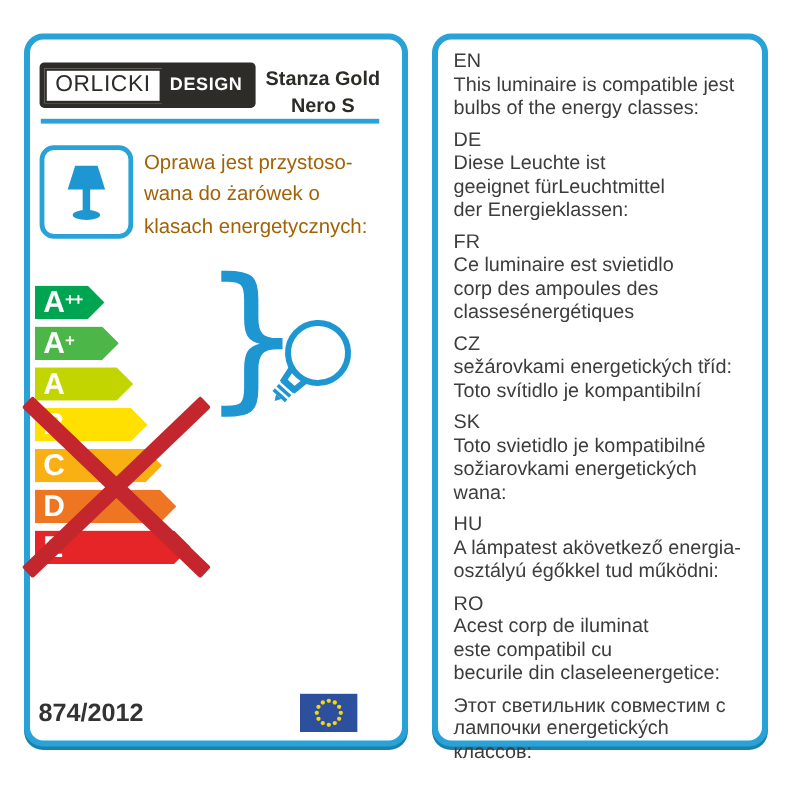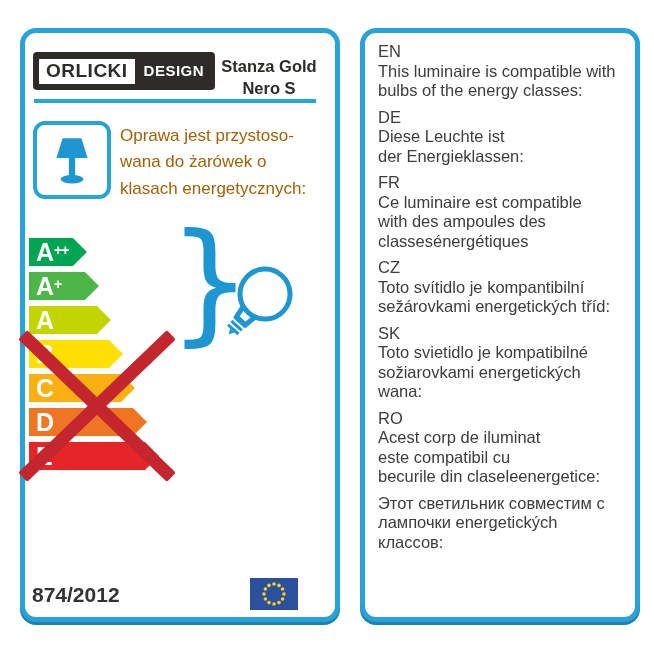--- a/index.html
+++ b/index.html
@@ -3,21 +3,21 @@
 <meta charset="utf-8">
 <style>
   html,body{margin:0;padding:0;background:#ffffff;}
   body{width:654px;height:654px;position:relative;font-family:"Liberation Sans",sans-serif;-webkit-font-smoothing:antialiased;}
   .panel{position:absolute;background:#ffffff;border:5px solid #29a2d8;border-radius:16px;box-shadow:0 3px 0 #1b82ad;}
   #left-panel{left:20px;top:28px;width:310px;height:584px;}
   #right-panel{left:360px;top:28px;width:270px;height:584px;}
 
   
   .logo{position:absolute;left:8px;top:19px;display:flex;align-items:center;background:#2d2c29;border-radius:4px;padding:4px;height:30px;}
-  .logo .part1{background:#ffffff;color:#2d2c29;border:2px solid #2d2c29;padding:1px 7px 2px;font-weight:bold;font-size:19px;letter-spacing:.5px;}
+  .logo .part1{background:#ffffff;color:#2d2c29;border:2px solid #2d2c29;padding:1px 7px 2px;font-weight:normal;font-size:19px;letter-spacing:.5px;}
   .logo .part2{color:#ffffff;padding:1px 7px 2px;font-weight:bold;font-size:15px;letter-spacing:.5px;}
   .product-title{position:absolute;left:175px;top:22px;width:138px;text-align:center;font-size:16.5px;font-weight:bold;color:#2b2b28;line-height:1.35;}
   .divider{position:absolute;left:9px;top:66px;width:282px;height:4px;background:#29a2d8;}
 
   
   .lamp-box{position:absolute;left:8px;top:88px;width:70px;height:70px;border:4px solid #29a2d8;border-radius:12px;display:flex;align-items:center;justify-content:center;}
   .intro{position:absolute;left:95px;top:90px;width:212px;font-size:17px;color:#a16207;line-height:1.55;}
 
   
   .bars{position:absolute;left:4px;top:205px;}
@@ -134,49 +134,55 @@
         <circle cx="19" cy="7.4" r="1.8"></circle>
     </g>
   </svg>
 </div>
 
 <div class="panel" id="right-panel">
   <div class="langs">
 
     <div class="lang-section">
       <div class="lang-code">EN</div>
-      <div class="lang-line">This luminaire is compatible with</div>
+      <div class="lang-line">This luminaire is compatible jest</div>
       <div class="lang-line">bulbs of the energy classes:</div>
     </div>
 
     <div class="lang-section">
       <div class="lang-code">DE</div>
       <div class="lang-line">Diese Leuchte ist</div>
+      <div class="lang-line">geeignet fürLeuchtmittel</div>
       <div class="lang-line">der Energieklassen:</div>
     </div>
 
     <div class="lang-section">
       <div class="lang-code">FR</div>
-      <div class="lang-line">Ce luminaire est compatible</div>
-      <div class="lang-line">with des ampoules des</div>
+      <div class="lang-line">Ce luminaire est svietidlo</div>
+      <div class="lang-line">corp des ampoules des</div>
       <div class="lang-line">classesénergétiques</div>
     </div>
 
     <div class="lang-section">
       <div class="lang-code">CZ</div>
+      <div class="lang-line">sežárovkami energetických tříd:</div>
       <div class="lang-line">Toto svítidlo je kompantibilní</div>
-      <div class="lang-line">sežárovkami energetických tříd:</div>
     </div>
 
     <div class="lang-section">
       <div class="lang-code">SK</div>
       <div class="lang-line">Toto svietidlo je kompatibilné</div>
       <div class="lang-line">sožiarovkami energetických wana:</div>
     </div>
 
+    <div class="lang-section">
+      <div class="lang-code">HU</div>
+      <div class="lang-line">A lámpatest akövetkező energia-</div>
+      <div class="lang-line">osztályú égőkkel tud működni:</div>
+    </div>
 
     <div class="lang-section">
       <div class="lang-code">RO</div>
       <div class="lang-line">Acest corp de iluminat</div>
       <div class="lang-line">este compatibil cu</div>
       <div class="lang-line">becurile din claseleenergetice:</div>
     </div>
 
     <div class="lang-section">
       <div class="lang-line">Этот светильник совместим с</div>

